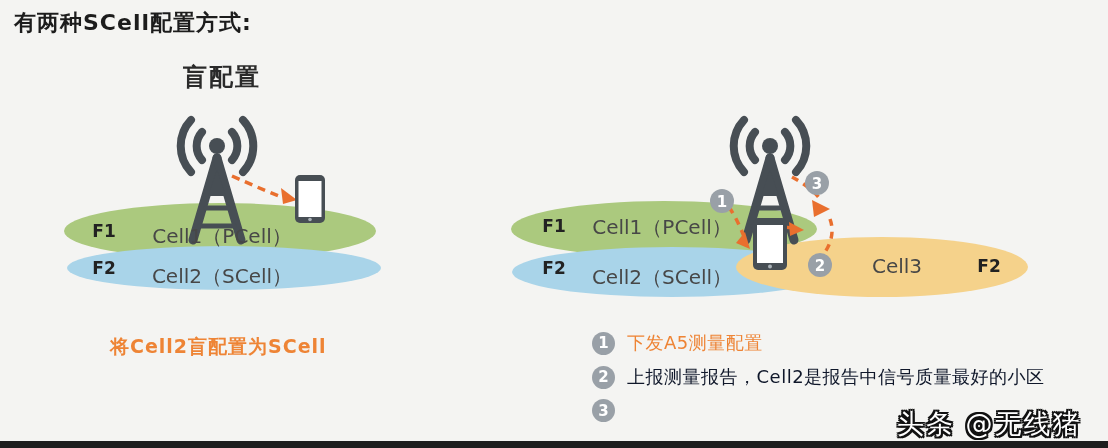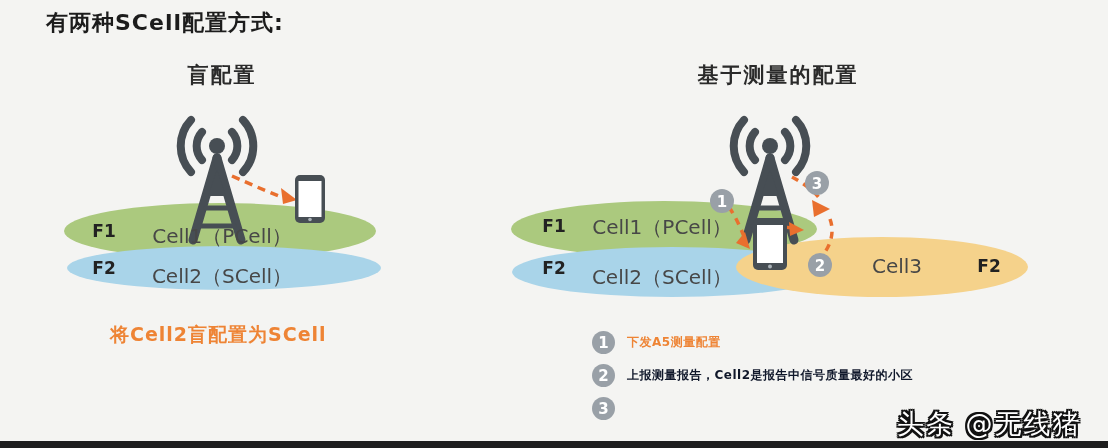--- a/index.html
+++ b/index.html
@@ -10,55 +10,55 @@
   #stage{
     position:relative;
     width:1108px;height:448px;
     background:#f4f4f2;
     overflow:hidden;
   }
   .abs{position:absolute;}
   .main-title{
     left:14px;top:8px;
     font-size:22px;font-weight:bold;color:#1c1c1c;
-    letter-spacing:1px;white-space:nowrap;margin-left:32px;
+    letter-spacing:1px;white-space:nowrap;
   }
   .section-heading{
     top:61px;width:260px;text-align:center;
-    font-size:21px;font-weight:bold;color:#2a2a2a;
+    font-size:24px;font-weight:bold;color:#2a2a2a;
     letter-spacing:2px;white-space:nowrap;
   }
   .heading-left{left:92px;}
   .heading-right{left:648px;}
   .diagram-svg{left:0;top:0;width:1108px;height:448px;}
   svg text{
     font-family:"DejaVu Sans","Liberation Sans",sans-serif;
   }
   .cell-label{font-size:20px;fill:#474747;}
   .freq-label{font-size:17px;font-weight:bold;fill:#222;}
   .marker-num{font-size:15px;font-weight:bold;fill:#ffffff;}
   .caption-left{
-    left:110px;top:322px;
+    left:110px;top:334px;
     font-size:19px;font-weight:bold;
     letter-spacing:1px;white-space:nowrap;
   }
   .steps{
     left:592px;top:331px;
     display:flex;flex-direction:column;gap:10px;
   }
   .step-row{display:flex;align-items:center;gap:12px;}
   .step-badge{
     width:23px;height:23px;border-radius:50%;
     background:#99a0a7;color:#fff;
     font-size:15px;font-weight:bold;
     display:flex;align-items:center;justify-content:center;
     flex:0 0 auto;
   }
   .step-text{
-    font-size:12px;font-weight:bold;
+    font-size:18px;font-weight:normal;
     letter-spacing:0.5px;white-space:nowrap;
   }
   .watermark{
     left:897px;top:406px;
     font-size:27px;font-weight:normal;color:#ffffff;
     letter-spacing:2px;white-space:nowrap;
     text-shadow:
       -2px -2px 0 #111, 2px -2px 0 #111, -2px 2px 0 #111, 2px 2px 0 #111,
       -2px 0 0 #111, 2px 0 0 #111, 0 -2px 0 #111, 0 2px 0 #111;
   }
@@ -68,21 +68,20 @@
   }
 </style>
 </head>
 <body>
 
 <div id="stage">
 
   <div class="abs main-title">有两种SCell配置方式:</div>
 
   <div class="abs section-heading heading-left">盲配置</div>
-  <div class="abs section-heading heading-right">基于测量的配置</div>
 
   <svg class="abs diagram-svg" viewBox="0 0 1108 448" xmlns="http://www.w3.org/2000/svg">
 
     <g>
       <ellipse cx="220" cy="231" rx="156" ry="28" fill="#abc97e"></ellipse>
       <ellipse cx="224" cy="268" rx="157" ry="22" fill="#a9d4e9"></ellipse>
 
       <g transform="translate(162,112)" stroke="#474e54" fill="none" stroke-linecap="round">
         <circle cx="55" cy="34" r="8" fill="#474e54" stroke="none"></circle>
         <path d="M40,20 A21,21 0 0 0 40,48" stroke-width="8"></path>

